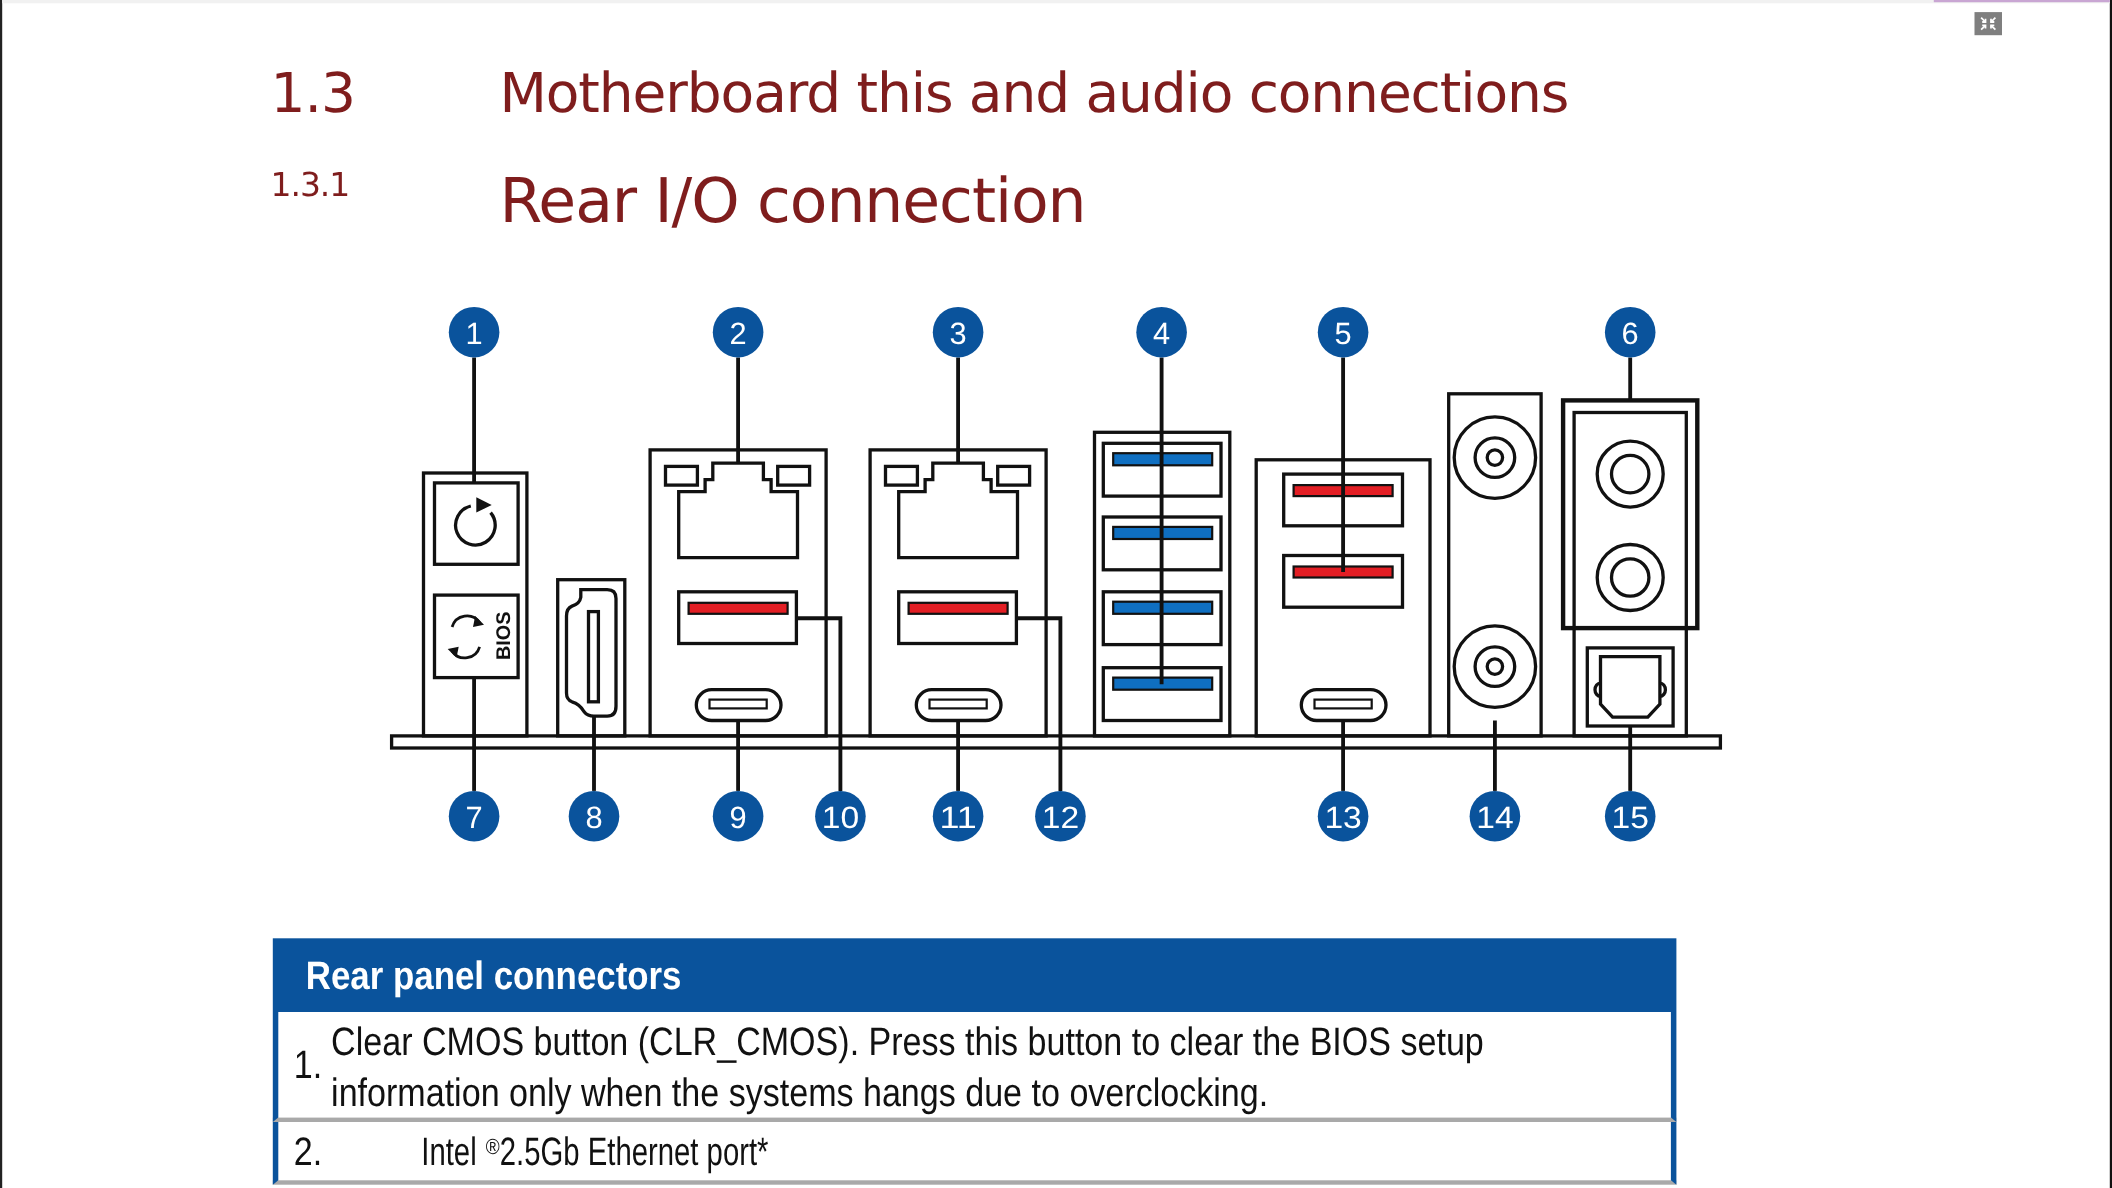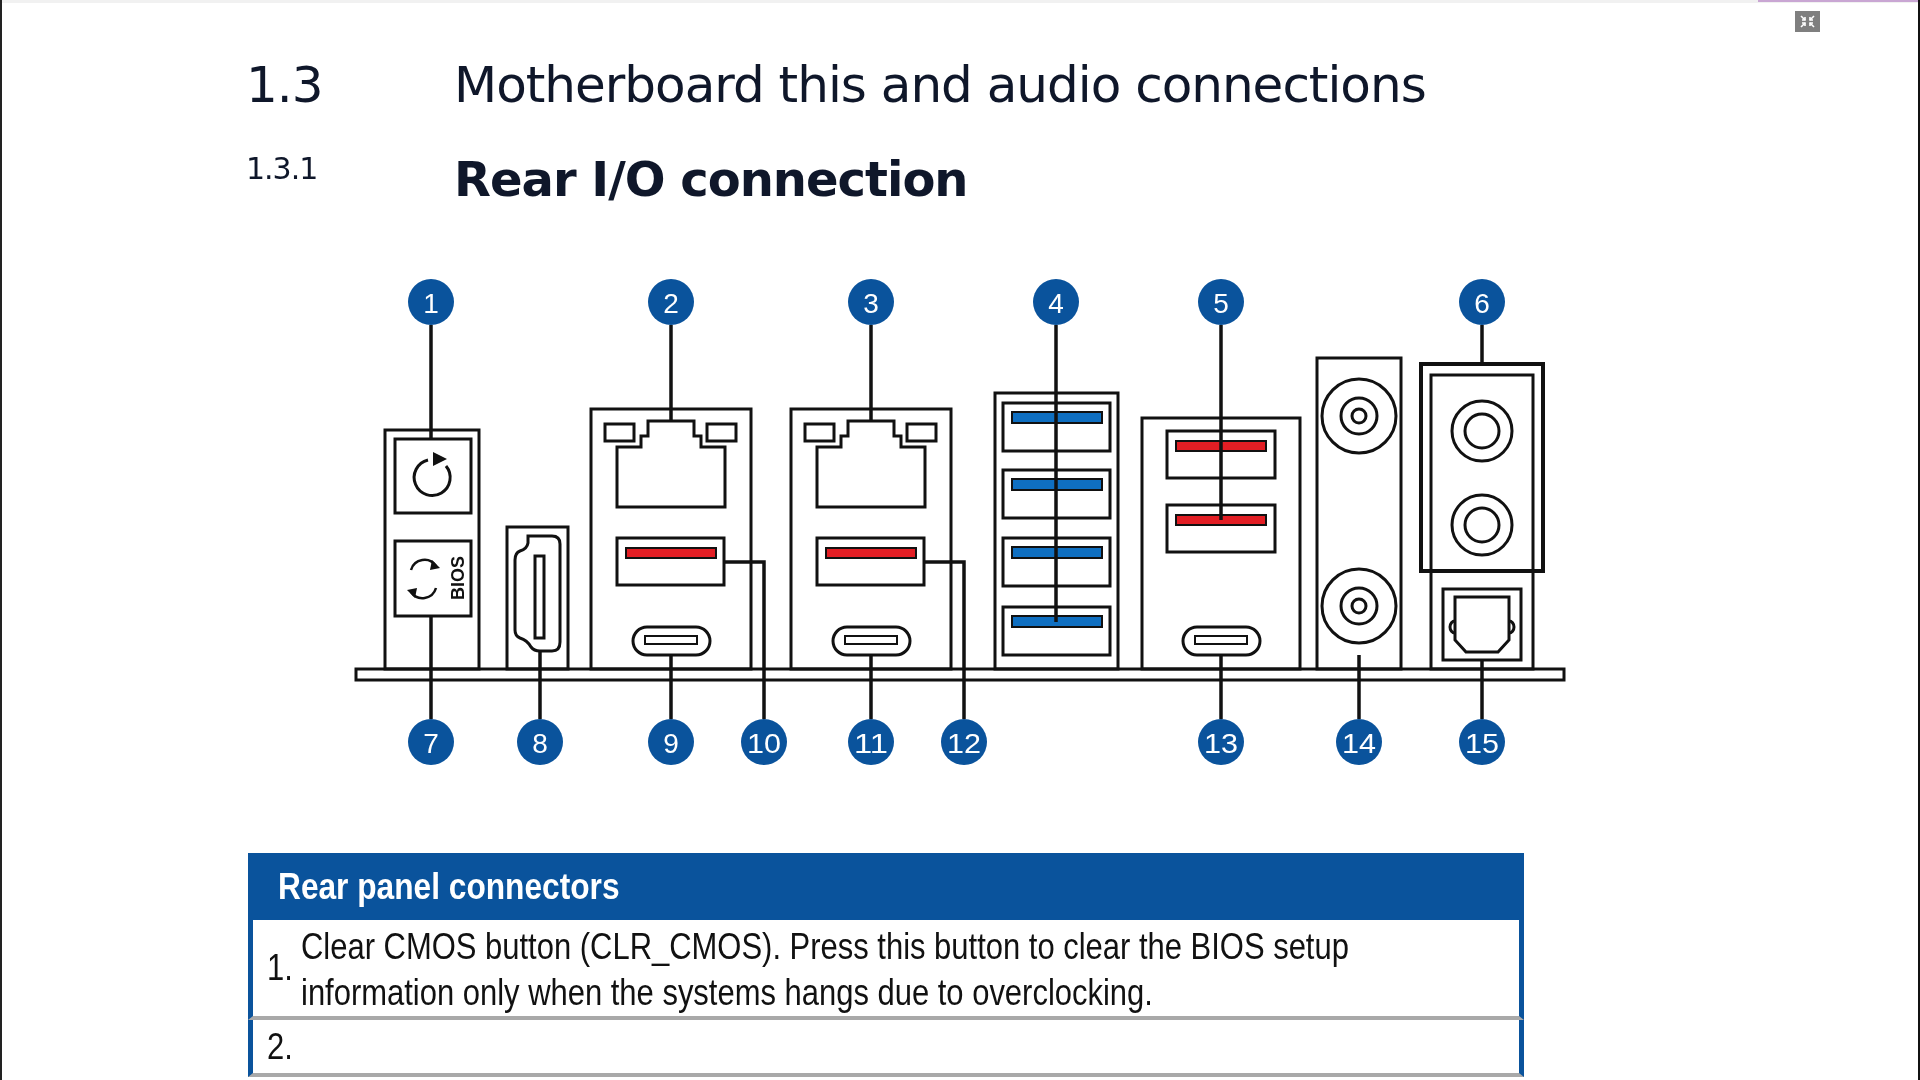--- a/index.html
+++ b/index.html
@@ -3,25 +3,25 @@
 <meta charset="utf-8">
 <style>
   html, body { margin:0; padding:0; }
   body { width:1920px; height:1080px; overflow:hidden; background:#ffffff; position:relative; font-family:"Liberation Sans", sans-serif; }
   .frame-left { position:absolute; left:0; top:0; width:2px; height:1080px; background:#222; }
   .frame-right { position:absolute; right:0; top:0; width:2px; height:1080px; background:#111; }
   .top-strip { position:absolute; left:2px; top:0; width:1916px; height:3px; background:#f1f1f1; }
   .top-accent { position:absolute; left:1758px; top:0; width:160px; height:2px; background:#c9a6d3; }
   .collapse-btn { position:absolute; left:1795px; top:11px; width:25px; height:21px; background:#7f7f7f; display:flex; align-items:center; justify-content:center; cursor:pointer; }
   .collapse-btn svg { display:block; }
-  .heading { position:absolute; color:#0f172a; font-family:"DejaVu Sans", sans-serif; letter-spacing:-1px; }
+  .heading { position:absolute; color:#7f1d1d; font-family:"DejaVu Sans", sans-serif; letter-spacing:-1px; }
   .h1-num { left:246px; top:56px; font-size:50px; }
   .h1-title { left:454px; top:56px; font-size:50px; }
   .h2-num { left:246px; top:151px; font-size:30px; }
-  .h2-title { left:454px; top:151px; font-size:48px;font-weight:bold; }
+  .h2-title { left:454px; top:151px; font-size:56px; }
   #diagram { position:absolute; left:0; top:0; }
   .callout-text { font-family:"Liberation Sans", sans-serif; font-size:28px; fill:#ffffff; text-anchor:middle; dominant-baseline:central; }
   .table { position:absolute; left:248px; top:853px; width:1276px; }
   .thead { background:#0a539c; height:67px; color:#fff; font-weight:bold; font-size:36px; display:flex; align-items:center; padding-left:30px; box-sizing:border-box; transform-origin:left; }
   .thead span { display:inline-block; transform:scaleX(0.88); transform-origin:left; }
   .trow { border-left:5px solid #0a539c; border-right:5px solid #0a539c; border-bottom:4px solid #a9a9a9; box-sizing:border-box; display:flex; font-size:36px; color:#111; background:#fff; }
   .trow .num { width:130px; padding-left:14px; box-sizing:border-box; display:flex; align-items:center; }
   .trow .desc { flex:1; line-height:46px; }
   .trow .desc span, .trow .num span { display:inline-block; transform:scaleX(0.86); transform-origin:left; white-space:nowrap; }
   .row1 { height:100px; }
@@ -261,14 +261,17 @@
       </div>
     <div class="desc">
       <span>Clear CMOS button (CLR_CMOS). Press this button to clear the BIOS setup</span><br>
       <span>information only when the systems hangs due to overclocking.</span>
     </div>
   </div>
   <div class="trow row2">
     <div class="num">
         <span>2.</span>
       </div>
+    <div class="desc">
+      <span><span>Intel</span><sup>®</sup><span> 2.5Gb Ethernet port*</span></span>
+    </div>
   </div>
 </div>
 
 </body></html>

